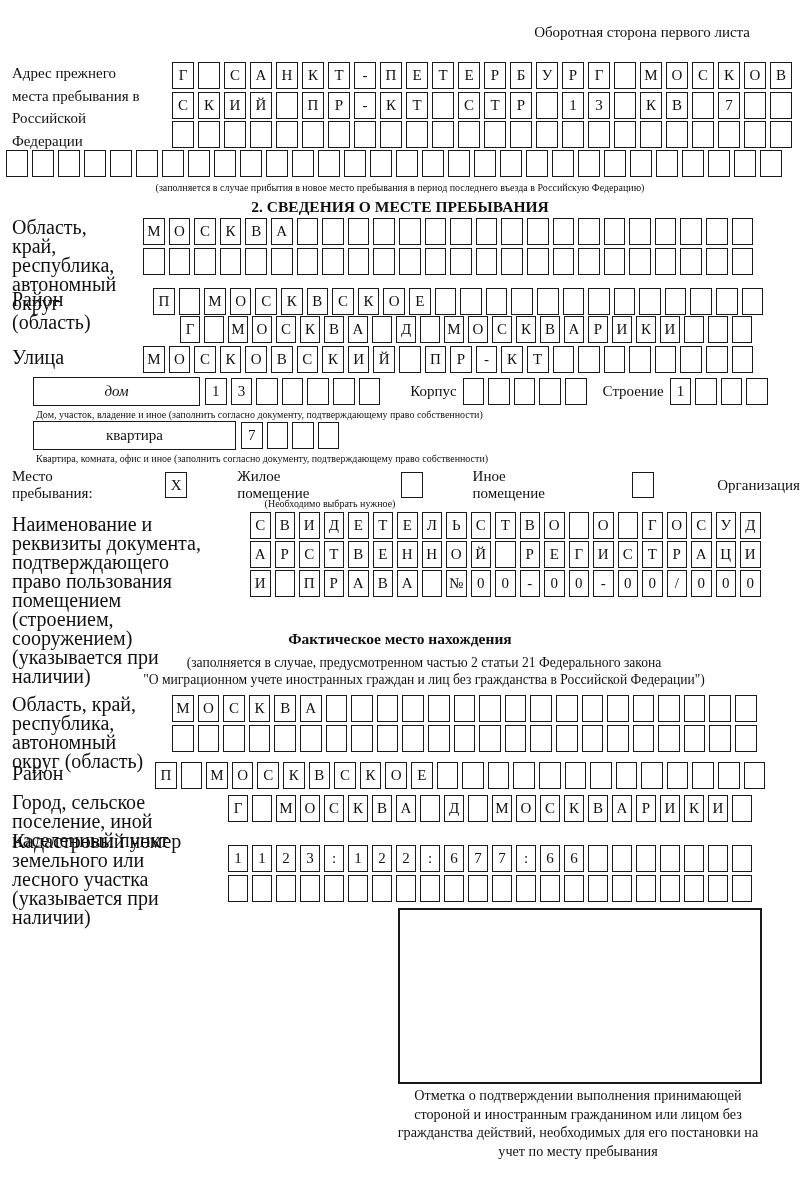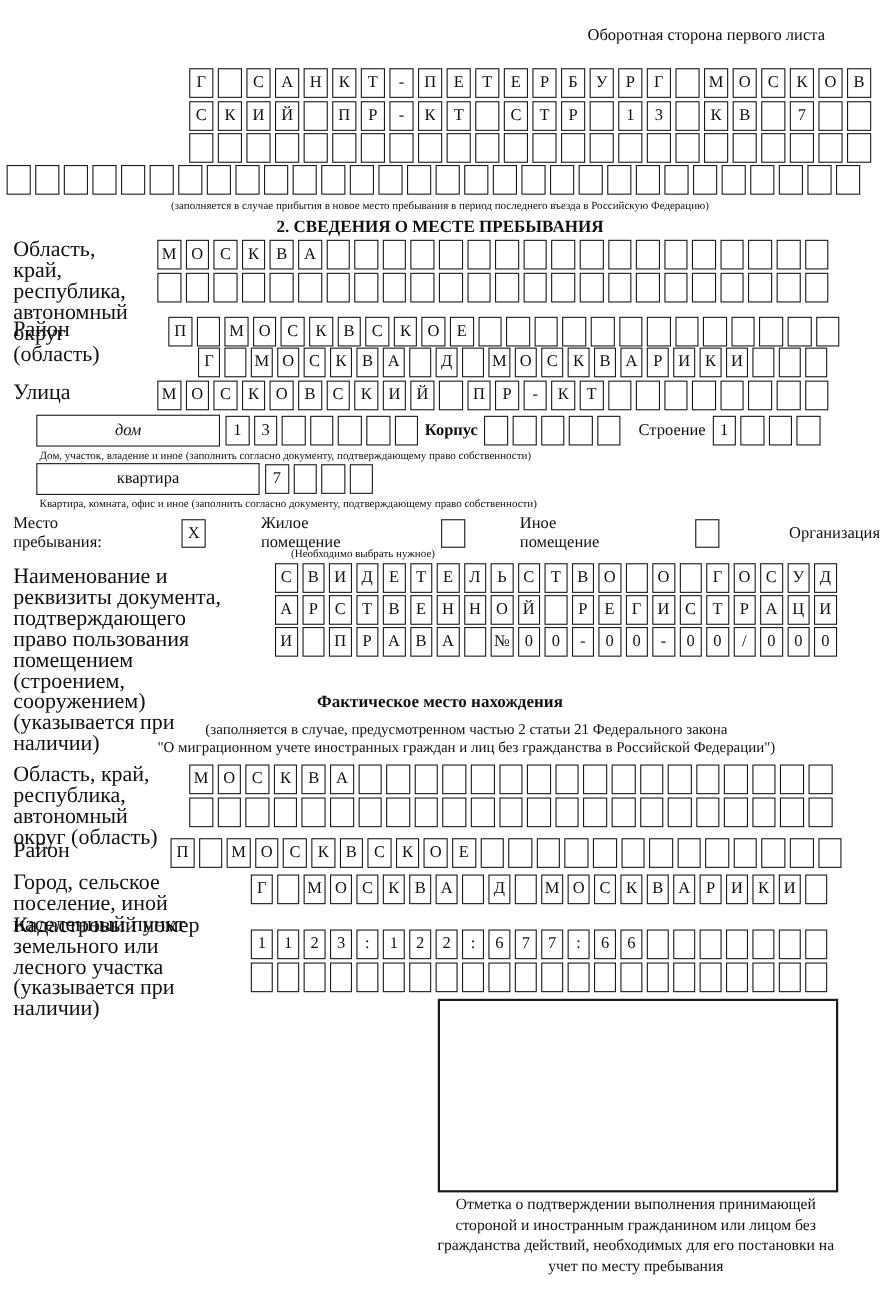--- a/index.html
+++ b/index.html
@@ -31,20 +31,21 @@
                  font-size:14.2px;line-height:18.5px;}
   .subline{position:absolute;left:0;width:100%;text-align:center;font-size:13.6px;padding-left:24px;}
 </style>
 </head>
 <body>
 
 <div class="page">
 
   <div class="header-note">Оборотная сторона первого листа</div>
 
+  <div class="label lbl-prev" style="left:12px;top:62px;width:130px;">Адрес прежнего места пребывания в Российской Федерации</div>
   <div class="boxrow cw22" style="left:172px;top:62px;">
       <div class="cell">Г</div>
       <div class="cell"></div>
       <div class="cell">С</div>
       <div class="cell">А</div>
       <div class="cell">Н</div>
       <div class="cell">К</div>
       <div class="cell">Т</div>
       <div class="cell">-</div>
       <div class="cell">П</div>
@@ -293,21 +294,21 @@
     <div class="widebox wb-dom">дом</div>
     <div class="cells" style="margin-left:5px;">
         <div class="cell">1</div>
         <div class="cell">3</div>
         <div class="cell"></div>
         <div class="cell"></div>
         <div class="cell"></div>
         <div class="cell"></div>
         <div class="cell"></div>
       </div>
-    <div class="inline-label" style="margin-left:6px;margin-right:6px;font-weight:bold;">Корпус</div>
+    <div class="inline-label" style="margin-left:30px;margin-right:6px;">Корпус</div>
     <div class="cells">
         <div class="cell"></div>
         <div class="cell"></div>
         <div class="cell"></div>
         <div class="cell"></div>
         <div class="cell"></div>
       </div>
     <div class="inline-label" style="margin-left:16px;margin-right:6px;">Строение</div>
     <div class="cells">
         <div class="cell">1</div>

